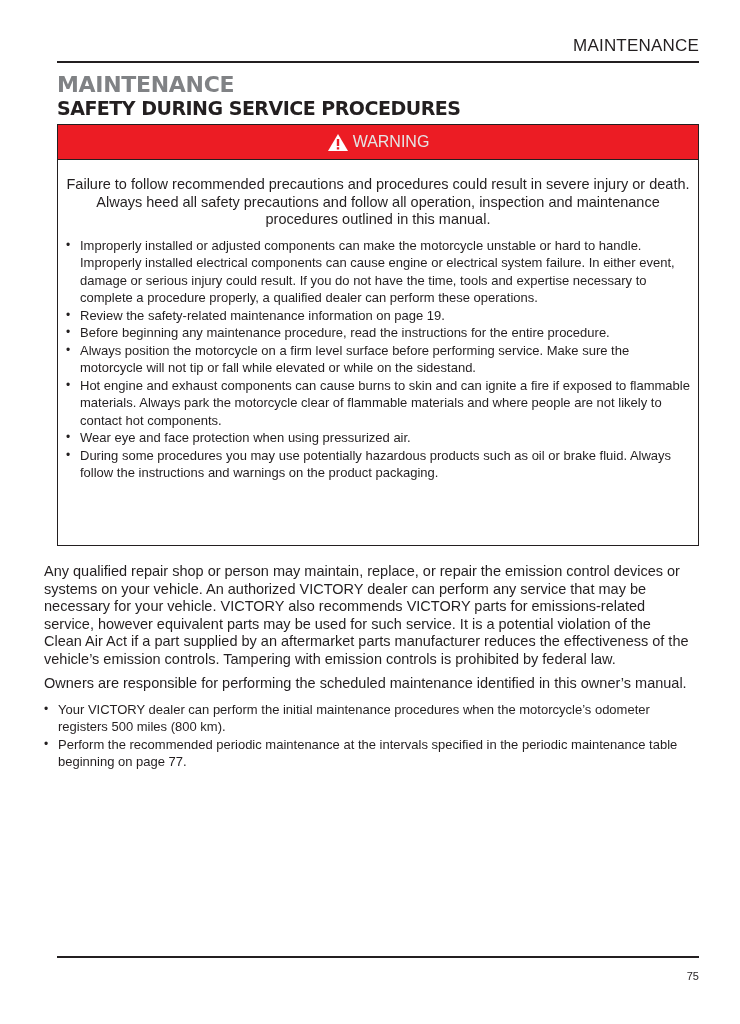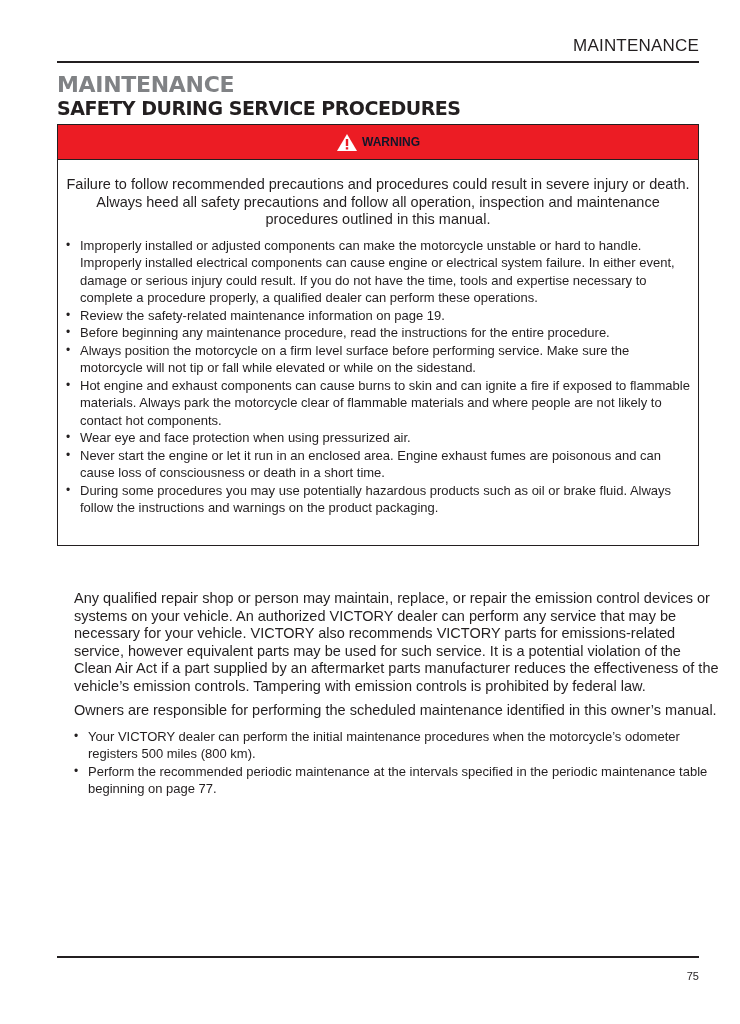--- a/index.html
+++ b/index.html
@@ -6,28 +6,28 @@
   body { width: 740px; height: 1024px; position: relative; overflow: hidden;
          font-family: "Liberation Sans", sans-serif; color: #231f20; }
   .running-head { position: absolute; top: 36px; right: 41px; font-size: 17px; letter-spacing: 0.2px; }
   .top-rule { position: absolute; top: 61px; left: 57px; width: 642px; height: 2px; background: #231f20; }
   .section-title { position: absolute; top: 72px; left: 57px; font-family: "DejaVu Sans", sans-serif;
                    font-size: 22px; font-weight: bold; color: #808285; letter-spacing: -0.3px; }
   .sub-title { position: absolute; top: 97px; left: 57px; font-family: "DejaVu Sans", sans-serif;
                font-size: 19px; font-weight: bold; color: #231f20; letter-spacing: -0.5px; }
   .warn-box { position: absolute; top: 124px; left: 57px; width: 642px; height: 422px;
               border: 1.5px solid #231f20; box-sizing: border-box; }
-  .warn-header { height: 34px; background: #ec1c24; color: #0f172a; display: flex; align-items: center;
-                 justify-content: center; font-size: 12px; font-weight: bold; border-bottom: 1.5px solid #231f20; }
+  .warn-header { height: 34px; background: #ec1c24; color: #e5e5e5; display: flex; align-items: center;
+                 justify-content: center; font-size: 16px; font-weight: normal; border-bottom: 1.5px solid #231f20; }
   .warn-header svg { width: 22px; height: 19px; margin-right: 4px; }
   .warn-intro { text-align: center; font-size: 14.5px; line-height: 17.5px; padding: 16px 8px 0 8px; margin: 0 0 8px 0; }
   ul.bullets { list-style: none; margin: 0; padding: 0 8px 0 8px; font-size: 13px; line-height: 17.5px; }
   ul.bullets li { position: relative; padding-left: 14px; }
   ul.bullets li::before { content: "\2022"; position: absolute; left: 0; top: 0; font-size: 12px; }
-  .body-text { position: absolute; top: 563px; left: 74px; width: 645px; font-size: 14.5px; line-height: 17.5px; margin-top: 27px; }
+  .body-text { position: absolute; top: 563px; left: 44px; width: 645px; font-size: 14.5px; line-height: 17.5px; }
   .body-text p { margin: 0 0 7px 0; }
   .body-text ul.bullets { padding: 0; margin-top: 8px; }
   .bottom-rule { position: absolute; top: 956px; left: 57px; width: 642px; height: 2px; background: #231f20; }
   .page-number { position: absolute; top: 970px; right: 41px; font-size: 11px; }
 </style>
 </head>
 <body>
 
 <div class="running-head">MAINTENANCE</div>
 <div class="top-rule"></div>
@@ -44,21 +44,20 @@
     <span>WARNING</span>
   </div>
   <p class="warn-intro">Failure to follow recommended precautions and procedures could result in severe injury or death. Always heed all safety precautions and follow all operation, inspection and maintenance procedures outlined in this manual.</p>
   <ul class="bullets">
     <li>Improperly installed or adjusted components can make the motorcycle unstable or hard to handle. Improperly installed electrical components can cause engine or electrical system failure. In either event, damage or serious injury could result. If you do not have the time, tools and expertise necessary to complete a procedure properly, a qualified dealer can perform these operations.</li>
     <li>Review the safety-related maintenance information on page 19.</li>
     <li>Before beginning any maintenance procedure, read the instructions for the entire procedure.</li>
     <li>Always position the motorcycle on a firm level surface before performing service. Make sure the motorcycle will not tip or fall while elevated or while on the sidestand.</li>
     <li>Hot engine and exhaust components can cause burns to skin and can ignite a fire if exposed to flammable materials. Always park the motorcycle clear of flammable materials and where people are not likely to contact hot components.</li>
     <li>Wear eye and face protection when using pressurized air.</li>
-    <li>Never start the engine or let it run in an enclosed area. Engine exhaust fumes are poisonous and can cause loss of consciousness or death in a short time.</li>
     <li>During some procedures you may use potentially hazardous products such as oil or brake fluid. Always follow the instructions and warnings on the product packaging.</li>
   </ul>
 </div>
 
 <div class="body-text">
   <p>Any qualified repair shop or person may maintain, replace, or repair the emission control devices or systems on your vehicle. An authorized VICTORY dealer can perform any service that may be necessary for your vehicle. VICTORY also recommends VICTORY parts for emissions-related service, however equivalent parts may be used for such service. It is a potential violation of the Clean Air Act if a part supplied by an aftermarket parts manufacturer reduces the effectiveness of the vehicle’s emission controls. Tampering with emission controls is prohibited by federal law.</p>
   <p>Owners are responsible for performing the scheduled maintenance identified in this owner’s manual.</p>
   <ul class="bullets">
     <li>Your VICTORY dealer can perform the initial maintenance procedures when the motorcycle’s odometer registers 500 miles (800 km).</li>
     <li>Perform the recommended periodic maintenance at the intervals specified in the periodic maintenance table beginning on page 77.</li>

